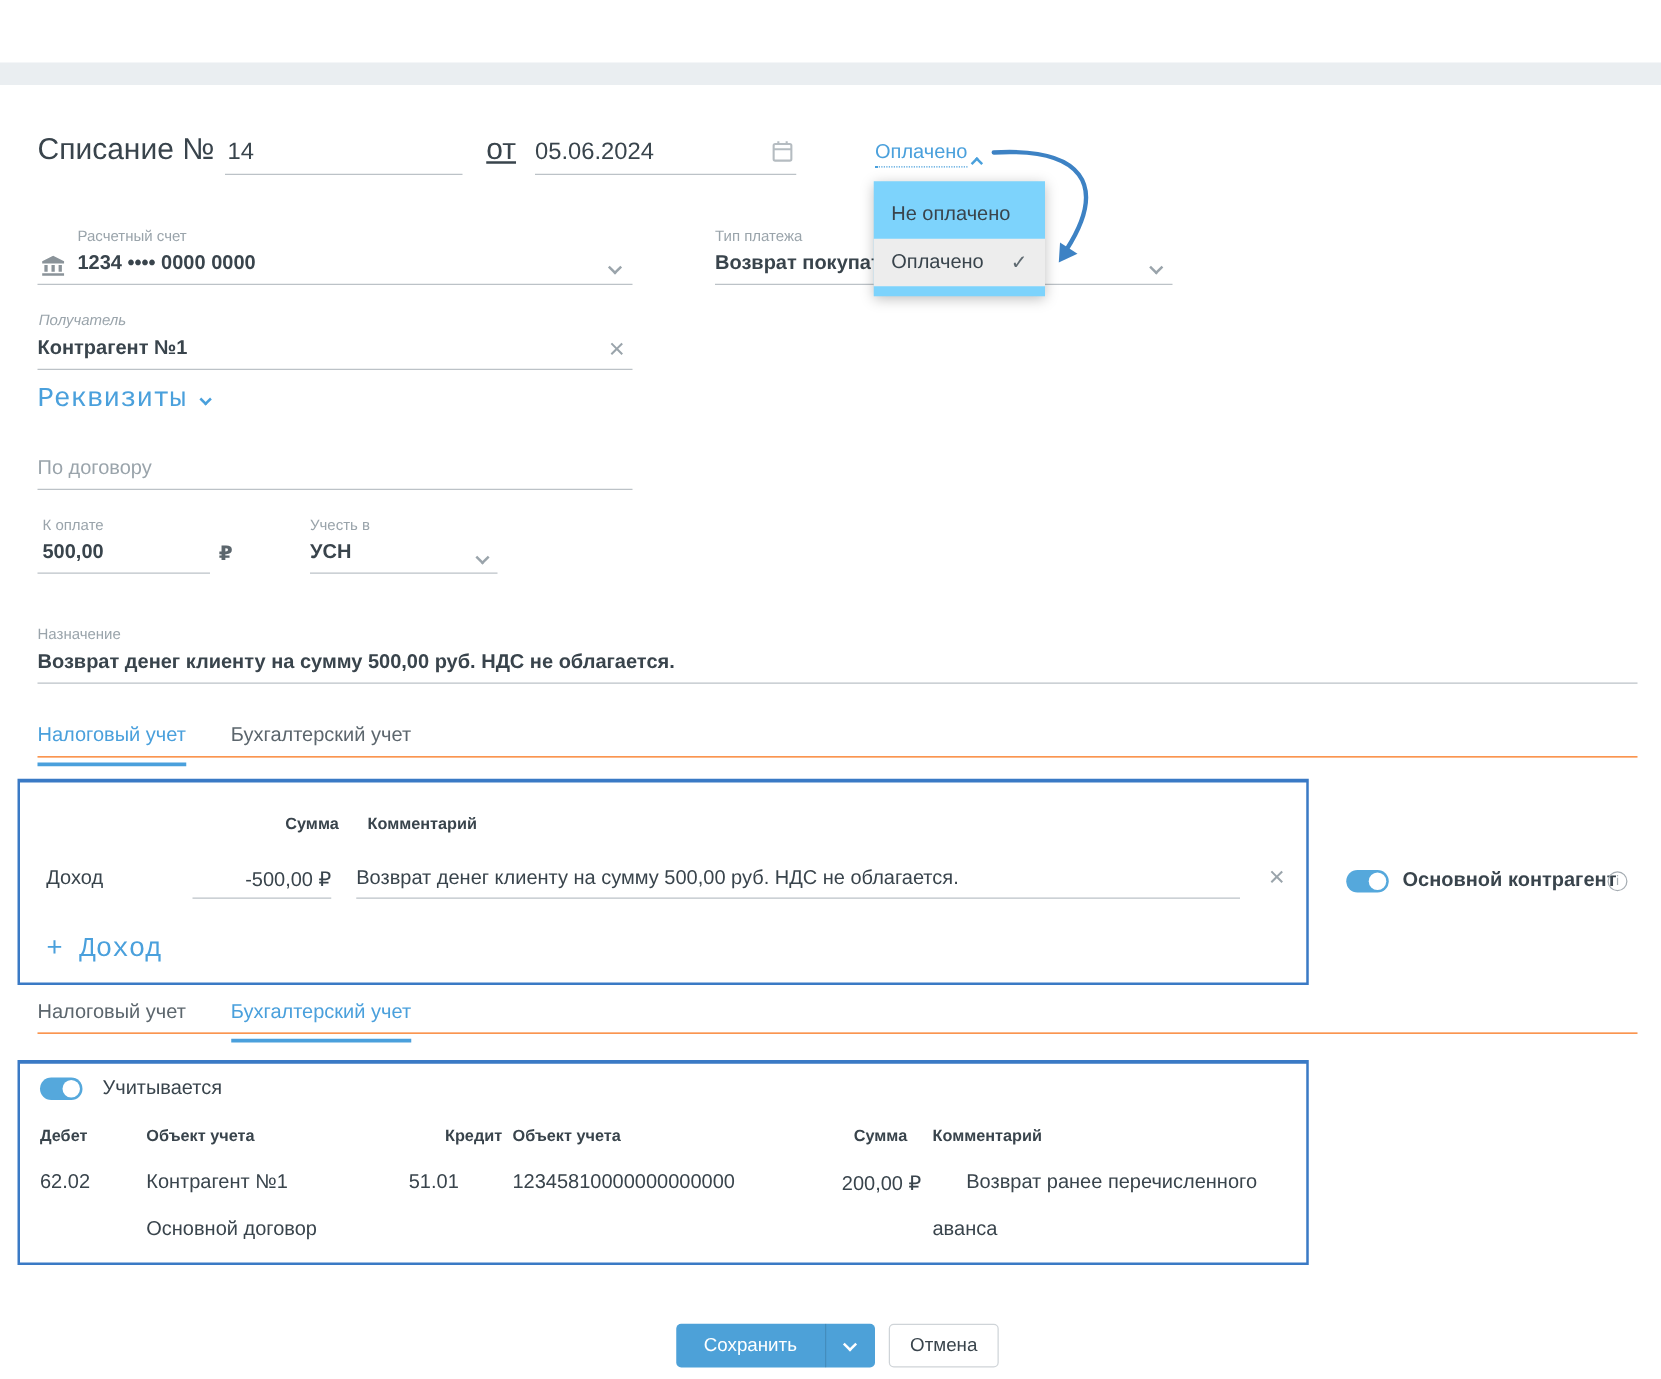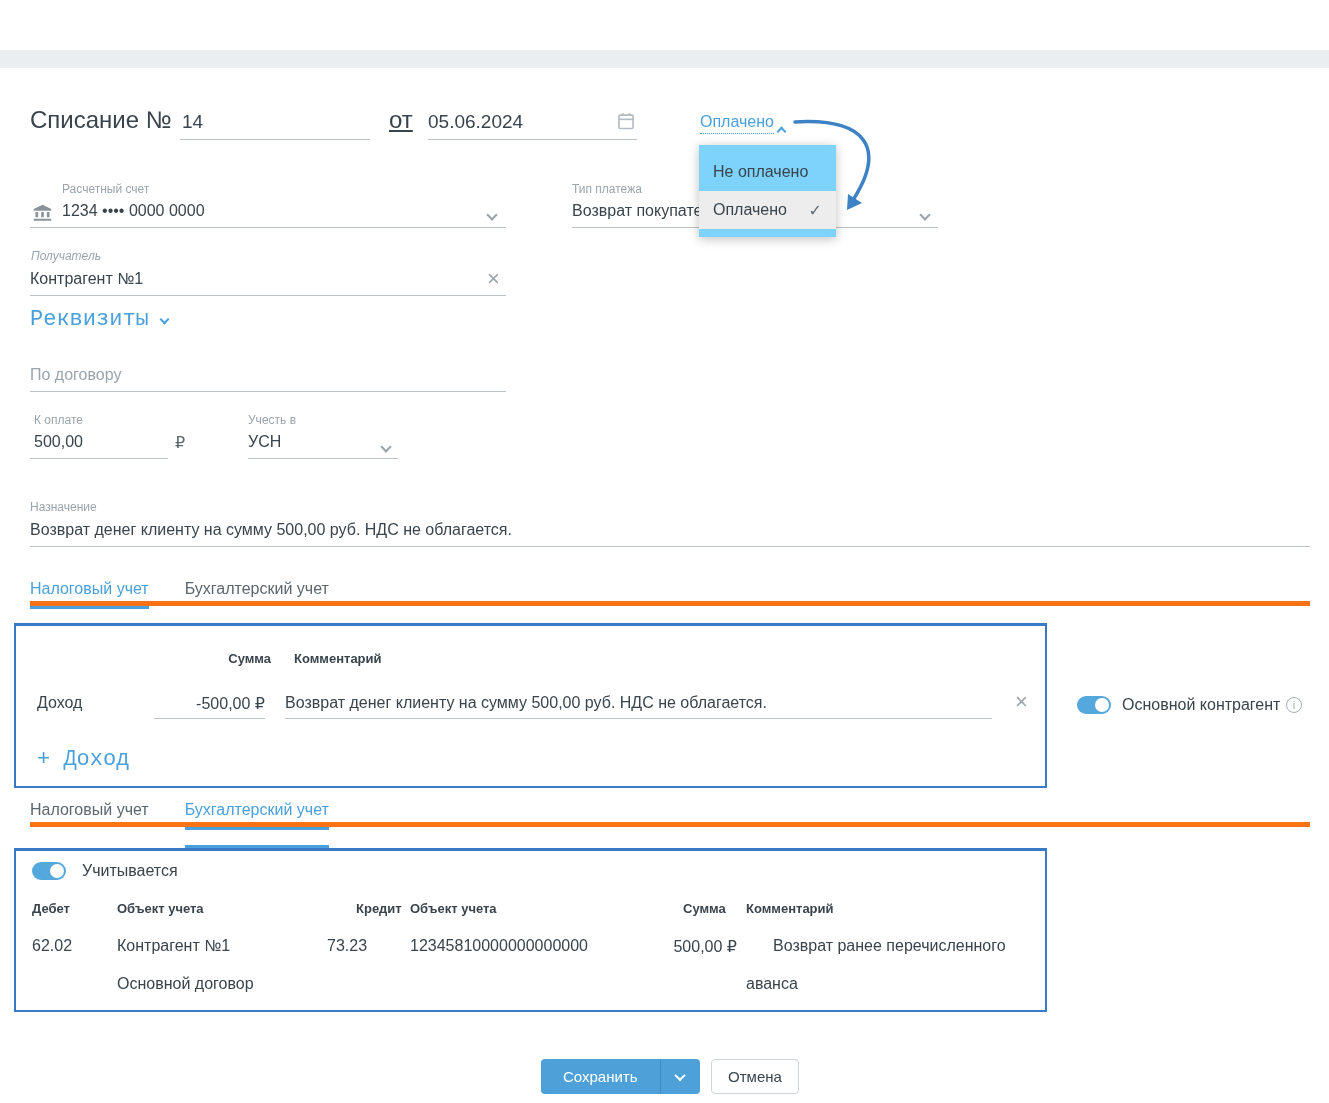--- a/index.html
+++ b/index.html
@@ -12,21 +12,21 @@
   .topbar-strip { position:absolute; left:0; top:50px; width:1329px; height:18px; background:#eaeef1; }
   .app-title { position:absolute; left:410px; top:15px; font-size:17px; color:#fff; }
   .new-badge { position:absolute; left:570px; top:7px; background:#e4635a; color:#fff; font-size:11px; padding:2px 6px 3px; border-radius:3px; }
   .hicon { position:absolute; top:12px; width:26px; height:26px; display:flex; align-items:center; justify-content:center; cursor:pointer; }
   .help-circle { width:25px; height:25px; border-radius:50%; background:rgba(255,255,255,.32); color:#fff; font-size:15px; font-weight:bold; display:flex; align-items:center; justify-content:center; }
   .bell-badge { position:absolute; left:11px; top:-6px; width:19px; height:19px; border-radius:50%; background:#e2574c; border:2px solid #4da1d8; color:#fff; font-size:11px; display:flex; align-items:center; justify-content:center; }
   .avatar { position:absolute; left:1294px; top:9px; width:32px; height:32px; border-radius:50%; background:#efa77c; color:#fff; font-size:16px; display:flex; align-items:center; justify-content:center; cursor:pointer; }
 
   
   .lbl { position:absolute; font-size:12px; color:#9aa4ab; }
-  .val { position:absolute; font-size:16px; color:#39444c; white-space:nowrap; }
+  .val { position:absolute; font-size:16px; color:#39444c; white-space:nowrap;font-weight:bold; }
   .ph  { position:absolute; font-size:16px; color:#9aa4ab; }
   .uline { position:absolute; border-bottom:1px solid #bcc2c7; }
   .chv { display:inline-block; width:8px; height:8px; border-right:2px solid #9aa4ab; border-bottom:2px solid #9aa4ab; transform:rotate(45deg); }
   .chv-up-blue { display:inline-block; width:7px; height:7px; border-right:2px solid #4aa0dc; border-bottom:2px solid #4aa0dc; transform:rotate(-135deg); }
   .chv-down-blue { display:inline-block; width:7px; height:7px; border-right:2px solid #4aa0dc; border-bottom:2px solid #4aa0dc; transform:rotate(45deg); }
   .xicon { font-size:22px; color:#9aa4ab; line-height:1; cursor:pointer; }
   .blue-link { color:#4aa0dc; font-size:22px; cursor:pointer; text-decoration:none;font-family:Liberation Mono, monospace; }
 
   
   .doc-title { position:absolute; left:30px; top:106px; font-size:24px; color:#39444c; }
@@ -38,21 +38,21 @@
   
   .status-link { position:absolute; left:700px; top:113px; font-size:16px; color:#4aa0dc; border-bottom:1px dotted #4aa0dc; padding-bottom:2px; cursor:pointer; }
   .status-chv { position:absolute; left:778px; top:121px; cursor:pointer; }
   .menu { position:absolute; left:699px; top:145px; width:137px; background:#7dd3fc; box-shadow:0 2px 10px rgba(0,0,0,.25); padding:8px 0; z-index:20; }
   .menu-item { height:38px; display:flex; align-items:center; padding:0 14px; font-size:16px; color:#39444c; cursor:pointer; }
   .menu-item.selected { background:#ededed; justify-content:space-between; }
   .menu-check { color:#5f6a71; font-size:16px; font-weight:bold; }
   .annot-arrow { position:absolute; left:695px; top:112px; z-index:30; pointer-events:none; }
 
   
-  .tabs { position:absolute; left:30px; width:1280px; height:26px; border-bottom:5px solid #f97316; display:flex; gap:36px; }
+  .tabs { position:absolute; left:30px; width:1280px; height:26px; border-bottom:1px solid #f97316; display:flex; gap:36px; }
   .tab { position:relative; font-size:16px; color:#5c666d; cursor:pointer; white-space:nowrap; }
   .tab.active { color:#4aa0dc; }
   .tab.active::after { content:""; position:absolute; left:0; right:0; bottom:-26px; top:auto; height:3px; background:#4aa0dc; }
   .tab span { position:relative; }
   .tab.active .bar { position:absolute; left:0; bottom:-8px; width:100%; height:3px; background:#4aa0dc; }
 
   
   .bluebox { position:absolute; left:14px; width:1033px; border:2px solid #3a7ac5; border-top-width:3px; background:#fff; }
   .th { position:absolute; font-size:13px; font-weight:bold; color:#39444c; white-space:nowrap; }
   .td { position:absolute; font-size:16px; color:#39444c; white-space:nowrap; }
@@ -200,23 +200,23 @@
     <div class="th" style="left:16px; top:50px;">Дебет</div>
     <div class="th" style="left:101px; top:50px;">Объект учета</div>
     <div class="th" style="left:311px; top:50px;padding-left:29px;">Кредит</div>
     <div class="th" style="left:394px; top:50px;">Объект учета</div>
     <div class="th" style="left:667px; top:50px;">Сумма</div>
     <div class="th" style="left:730px; top:50px;">Комментарий</div>
 
     <div class="td" style="left:16px; top:86px;">62.02</div>
     <div class="td" style="left:101px; top:86px;">Контрагент №1</div>
     <div class="td" style="left:101px; top:124px;">Основной договор</div>
-    <div class="td" style="left:311px; top:86px;">73.23</div>
+    <div class="td" style="left:311px; top:86px;">51.01</div>
     <div class="td" style="left:394px; top:86px;">12345810000000000000</div>
-    <div class="td" style="left:621px; top:86px; width:100px; text-align:right;">500,00 ₽</div>
+    <div class="td" style="left:621px; top:86px; width:100px; text-align:right;">200,00 ₽</div>
     <div class="td" style="left:730px; top:86px;margin-left:27px;">Возврат ранее перечисленного</div>
     <div class="td" style="left:730px; top:124px;">аванса</div>
   </div>
 
   <div class="save-btn">
     <div class="save-main">Сохранить</div>
     <div class="save-arrow">
       <span class="c"></span>
     </div>
   </div>

